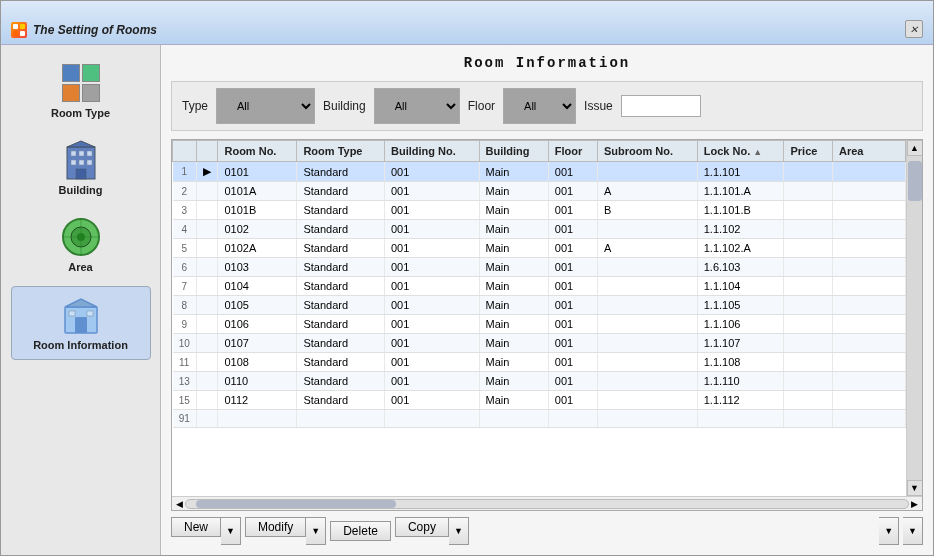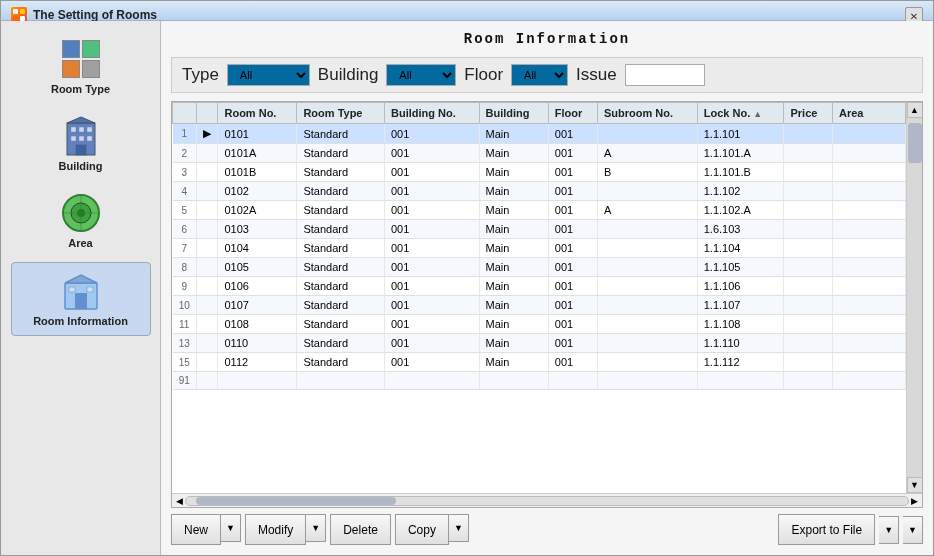--- a/index.html
+++ b/index.html
@@ -18,24 +18,25 @@
       height: 556px;
       background: #f0f0f0;
       border: 1px solid #999;
       display: flex;
       flex-direction: column;
     }
     .title-bar {
       background: linear-gradient(to bottom, #dce9f8, #b8d2f0);
       padding: 6px 10px;
       display: flex;
-      align-items: flex-start;
+      align-items: flex-end;
       justify-content: space-between;
       border-bottom: 1px solid #aac;
-      height: 20px;
+      height: 44px;
+      font-style: italic;
     }
     .title-bar-left {
       display: flex;
       align-items: center;
       gap: 6px;
     }
     .title-icon {
       width: 16px;
       height: 16px;
       background: linear-gradient(135deg, #ff9800, #f44336);
@@ -131,29 +132,29 @@
     .filter-bar {
       display: flex;
       align-items: center;
       gap: 8px;
       margin-bottom: 8px;
       background: #ececec;
       padding: 6px 10px;
       border: 1px solid #ccc;
     }
     .filter-label {
-      font-size: 17px;
+      font-size: 12px;
       color: #222;
     }
     .filter-select {
-      height: 22px;
+      height: 36px;
       font-size: 11px;
       border: 1px solid #aaa;
-      background: #0369a1;
-      padding: 0 8px;
+      background: #a3a3a3;
+      padding: 0 16px;
       cursor: pointer;
     }
     .filter-input {
       height: 22px;
       font-size: 11px;
       border: 1px solid #aaa;
       background: white;
       padding: 0 4px;
       width: 80px;
     }
@@ -250,21 +251,21 @@
       align-items: center;
       gap: 4px;
       padding: 6px 0 0 0;
     }
 
     .btn-group {
       display: flex;
       align-items: stretch;
     }
     .btn {
-      height: 31px;
+      height: 20px;
       background: linear-gradient(to bottom, #f8f8f8, #e0e0e0);
       border: 1px solid #999;
       cursor: pointer;
       font-size: 12px;
       padding: 0 12px;
       white-space: nowrap;
       display: flex;
       align-items: center;
     }
     .btn-arrow {
@@ -667,21 +668,20 @@
 
         <button class="btn">Delete</button>
 
         <div class="btn-group">
           <button class="btn">Copy</button>
           <button class="btn-arrow">▼</button>
         </div>
 
         <div class="btn-spacer"></div>
 
-        <button class="btn">Export to File</button>
 
         <div class="btn-group">
           <button class="btn-arrow">▼</button>
         </div>
 
         <div class="btn-group">
           <button class="btn-arrow">▼</button>
         </div>
       </div>
 

